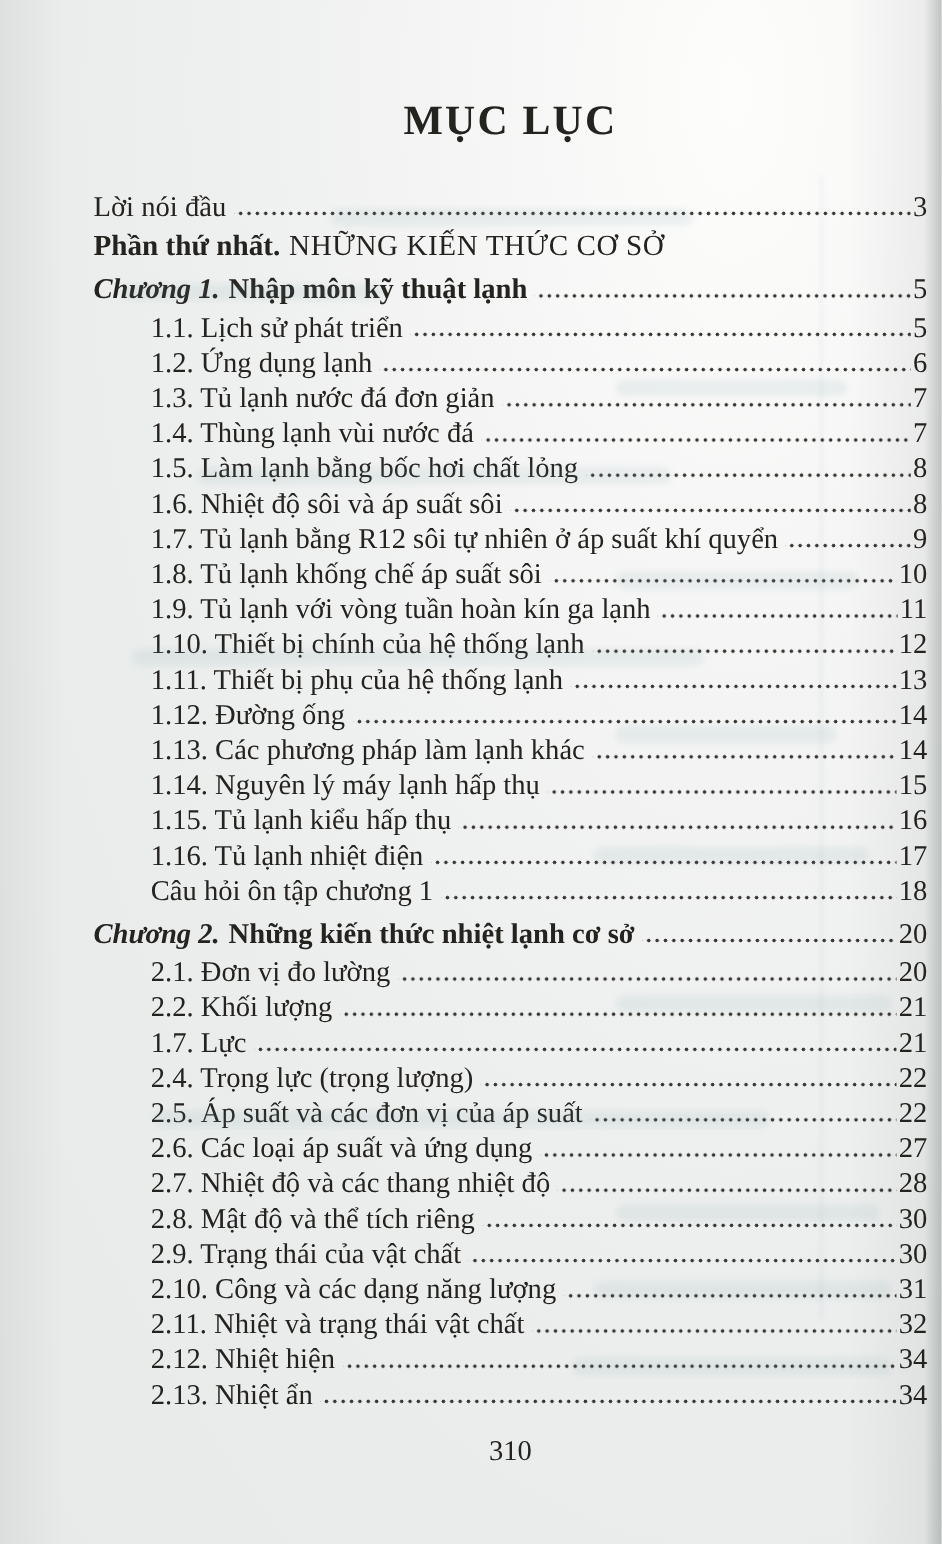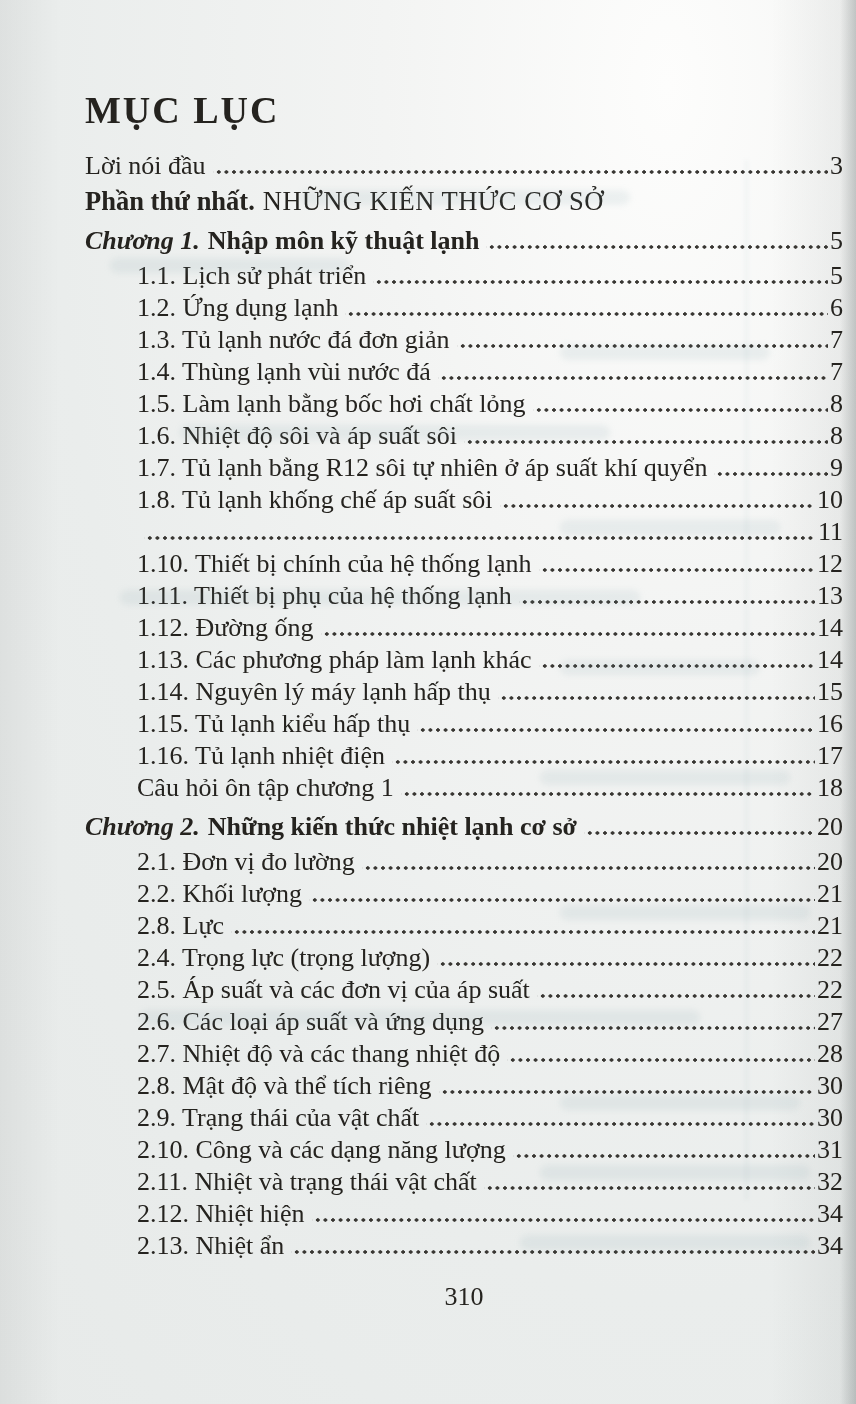--- a/index.html
+++ b/index.html
@@ -43,35 +43,36 @@
     position: absolute;
     width: 3px;
     background: rgba(118, 158, 168, 0.08);
     filter: blur(2px);
   }
 
   .doc-title {
     margin: 0;
     height: 48px;
     line-height: 48px;
+    text-align: center;
     font-size: 38px;
     font-weight: bold;
     letter-spacing: 2px;
   }
 
   .toc { font-size: 26px; }
 
   .toc-row {
     display: flex;
     align-items: baseline;
     height: 32px;
     line-height: 32px;
     white-space: nowrap;
   }
-  .row-preface { margin-top: 16px; justify-content: center; }
+  .row-preface { margin-top: 38px; justify-content: center; }
 
   .part-heading {
     margin-top: 3px;
     height: 33px;
     line-height: 33px;
     text-align: left;
     font-size: 26.5px;
   }
   .part-prefix { font-weight: bold; }
   .part-title { margin-left: 8px; letter-spacing: 0.5px; }
@@ -178,20 +179,21 @@
           <span class="label">1.7. Tủ lạnh bằng R12 sôi tự nhiên ở áp suất khí quyển</span>
           <span class="dots"></span>
           <span class="pagenum">9</span>
         </div>
         <div class="toc-row row-entry">
           <span class="label">1.8. Tủ lạnh khống chế áp suất sôi</span>
           <span class="dots"></span>
           <span class="pagenum">10</span>
         </div>
         <div class="toc-row row-entry">
+          <span class="label">1.9. Tủ lạnh với vòng tuần hoàn kín ga lạnh</span>
           <span class="dots"></span>
           <span class="pagenum">11</span>
         </div>
         <div class="toc-row row-entry">
           <span class="label">1.10. Thiết bị chính của hệ thống lạnh</span>
           <span class="dots"></span>
           <span class="pagenum">12</span>
         </div>
         <div class="toc-row row-entry">
           <span class="label">1.11. Thiết bị phụ của hệ thống lạnh</span>
@@ -237,21 +239,21 @@
           <span class="label">2.1. Đơn vị đo lường</span>
           <span class="dots"></span>
           <span class="pagenum">20</span>
         </div>
         <div class="toc-row row-entry">
           <span class="label">2.2. Khối lượng</span>
           <span class="dots"></span>
           <span class="pagenum">21</span>
         </div>
         <div class="toc-row row-entry">
-          <span class="label">2.8. Lực</span>
+          <span class="label">1.7. Lực</span>
           <span class="dots"></span>
           <span class="pagenum">21</span>
         </div>
         <div class="toc-row row-entry">
           <span class="label">2.4. Trọng lực (trọng lượng)</span>
           <span class="dots"></span>
           <span class="pagenum">22</span>
         </div>
         <div class="toc-row row-entry">
           <span class="label">2.5. Áp suất và các đơn vị của áp suất</span>

